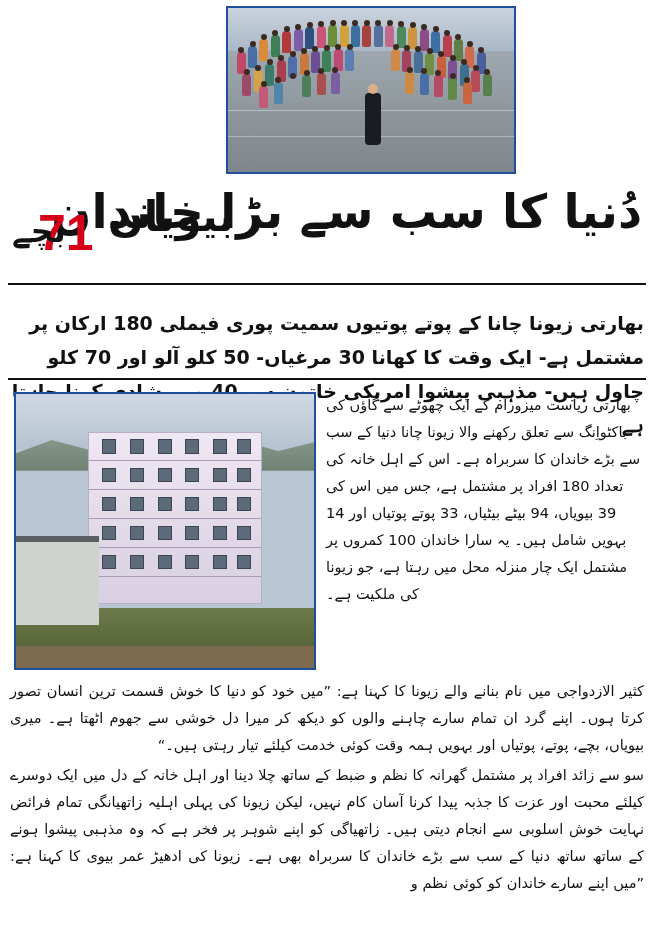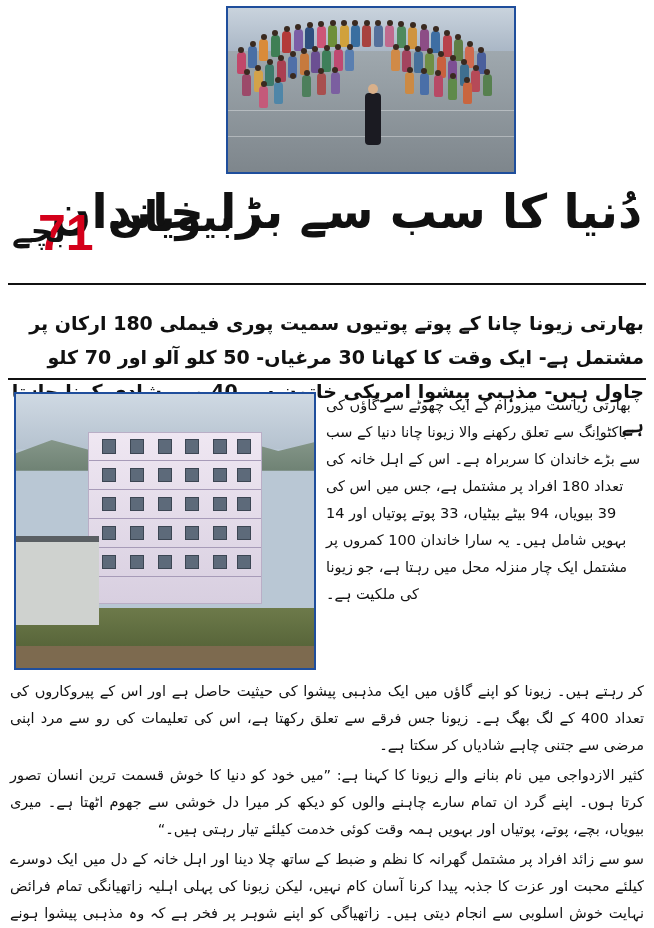--- a/index.html
+++ b/index.html
@@ -486,18 +486,17 @@
       </div>
     </div>
     <div class="bp-left-house"></div>
   </div>
 
   <div class="col-right">
     <p>بھارتی ریاست میزورام کے ایک چھوٹے سے گاؤں کی باکٹواِنگ سے تعلق رکھنے والا زیونا چانا دنیا کے سب سے بڑے خاندان کا سربراہ ہے۔ اس کے اہل خانہ کی تعداد 180 افراد پر مشتمل ہے، جس میں اس کی 39 بیویاں، 94 بیٹے بیٹیاں، 33 پوتے پوتیاں اور 14 بہویں شامل ہیں۔ یہ سارا خاندان 100 کمروں پر مشتمل ایک چار منزلہ محل میں رہتا ہے، جو زیونا کی ملکیت ہے۔</p>
   </div>
 
   <div class="full-width">
-    <p class="justify">کر رہتے ہیں۔ زیونا کو اپنے گاؤں میں ایک مذہبی پیشوا کی حیثیت حاصل ہے اور اس کے پیروکاروں کی تعداد 400 کے لگ بھگ ہے۔ زیونا جس فرقے سے تعلق رکھتا ہے، اس کی تعلیمات کی رو سے مرد اپنی مرضی سے جتنی چاہے شادیاں کر سکتا ہے۔</p>
     <p class="justify">کثیر الازدواجی میں نام بنانے والے زیونا کا کہنا ہے: ”میں خود کو دنیا کا خوش قسمت ترین انسان تصور کرتا ہوں۔ اپنے گرد ان تمام سارے چاہنے والوں کو دیکھ کر میرا دل خوشی سے جھوم اٹھتا ہے۔ میری بیویاں، بچے، پوتے، پوتیاں اور بہویں ہمہ وقت کوئی خدمت کیلئے تیار رہتی ہیں۔“</p>
     <p class="justify">سو سے زائد افراد پر مشتمل گھرانہ کا نظم و ضبط کے ساتھ چلا دینا اور اہل خانہ کے دل میں ایک دوسرے کیلئے محبت اور عزت کا جذبہ پیدا کرنا آسان کام نہیں، لیکن زیونا کی پہلی اہلیہ زاتھیانگی تمام فرائض نہایت خوش اسلوبی سے انجام دیتی ہیں۔ زاتھیاگی کو اپنے شوہر پر فخر ہے کہ وہ مذہبی پیشوا ہونے کے ساتھ ساتھ دنیا کے سب سے بڑے خاندان کا سربراہ بھی ہے۔ زیونا کی ادھیڑ عمر بیوی کا کہنا ہے: ”میں اپنے سارے خاندان کو کوئی نظم و</p>
   </div>
 
 </div>
 
 </body></html>

